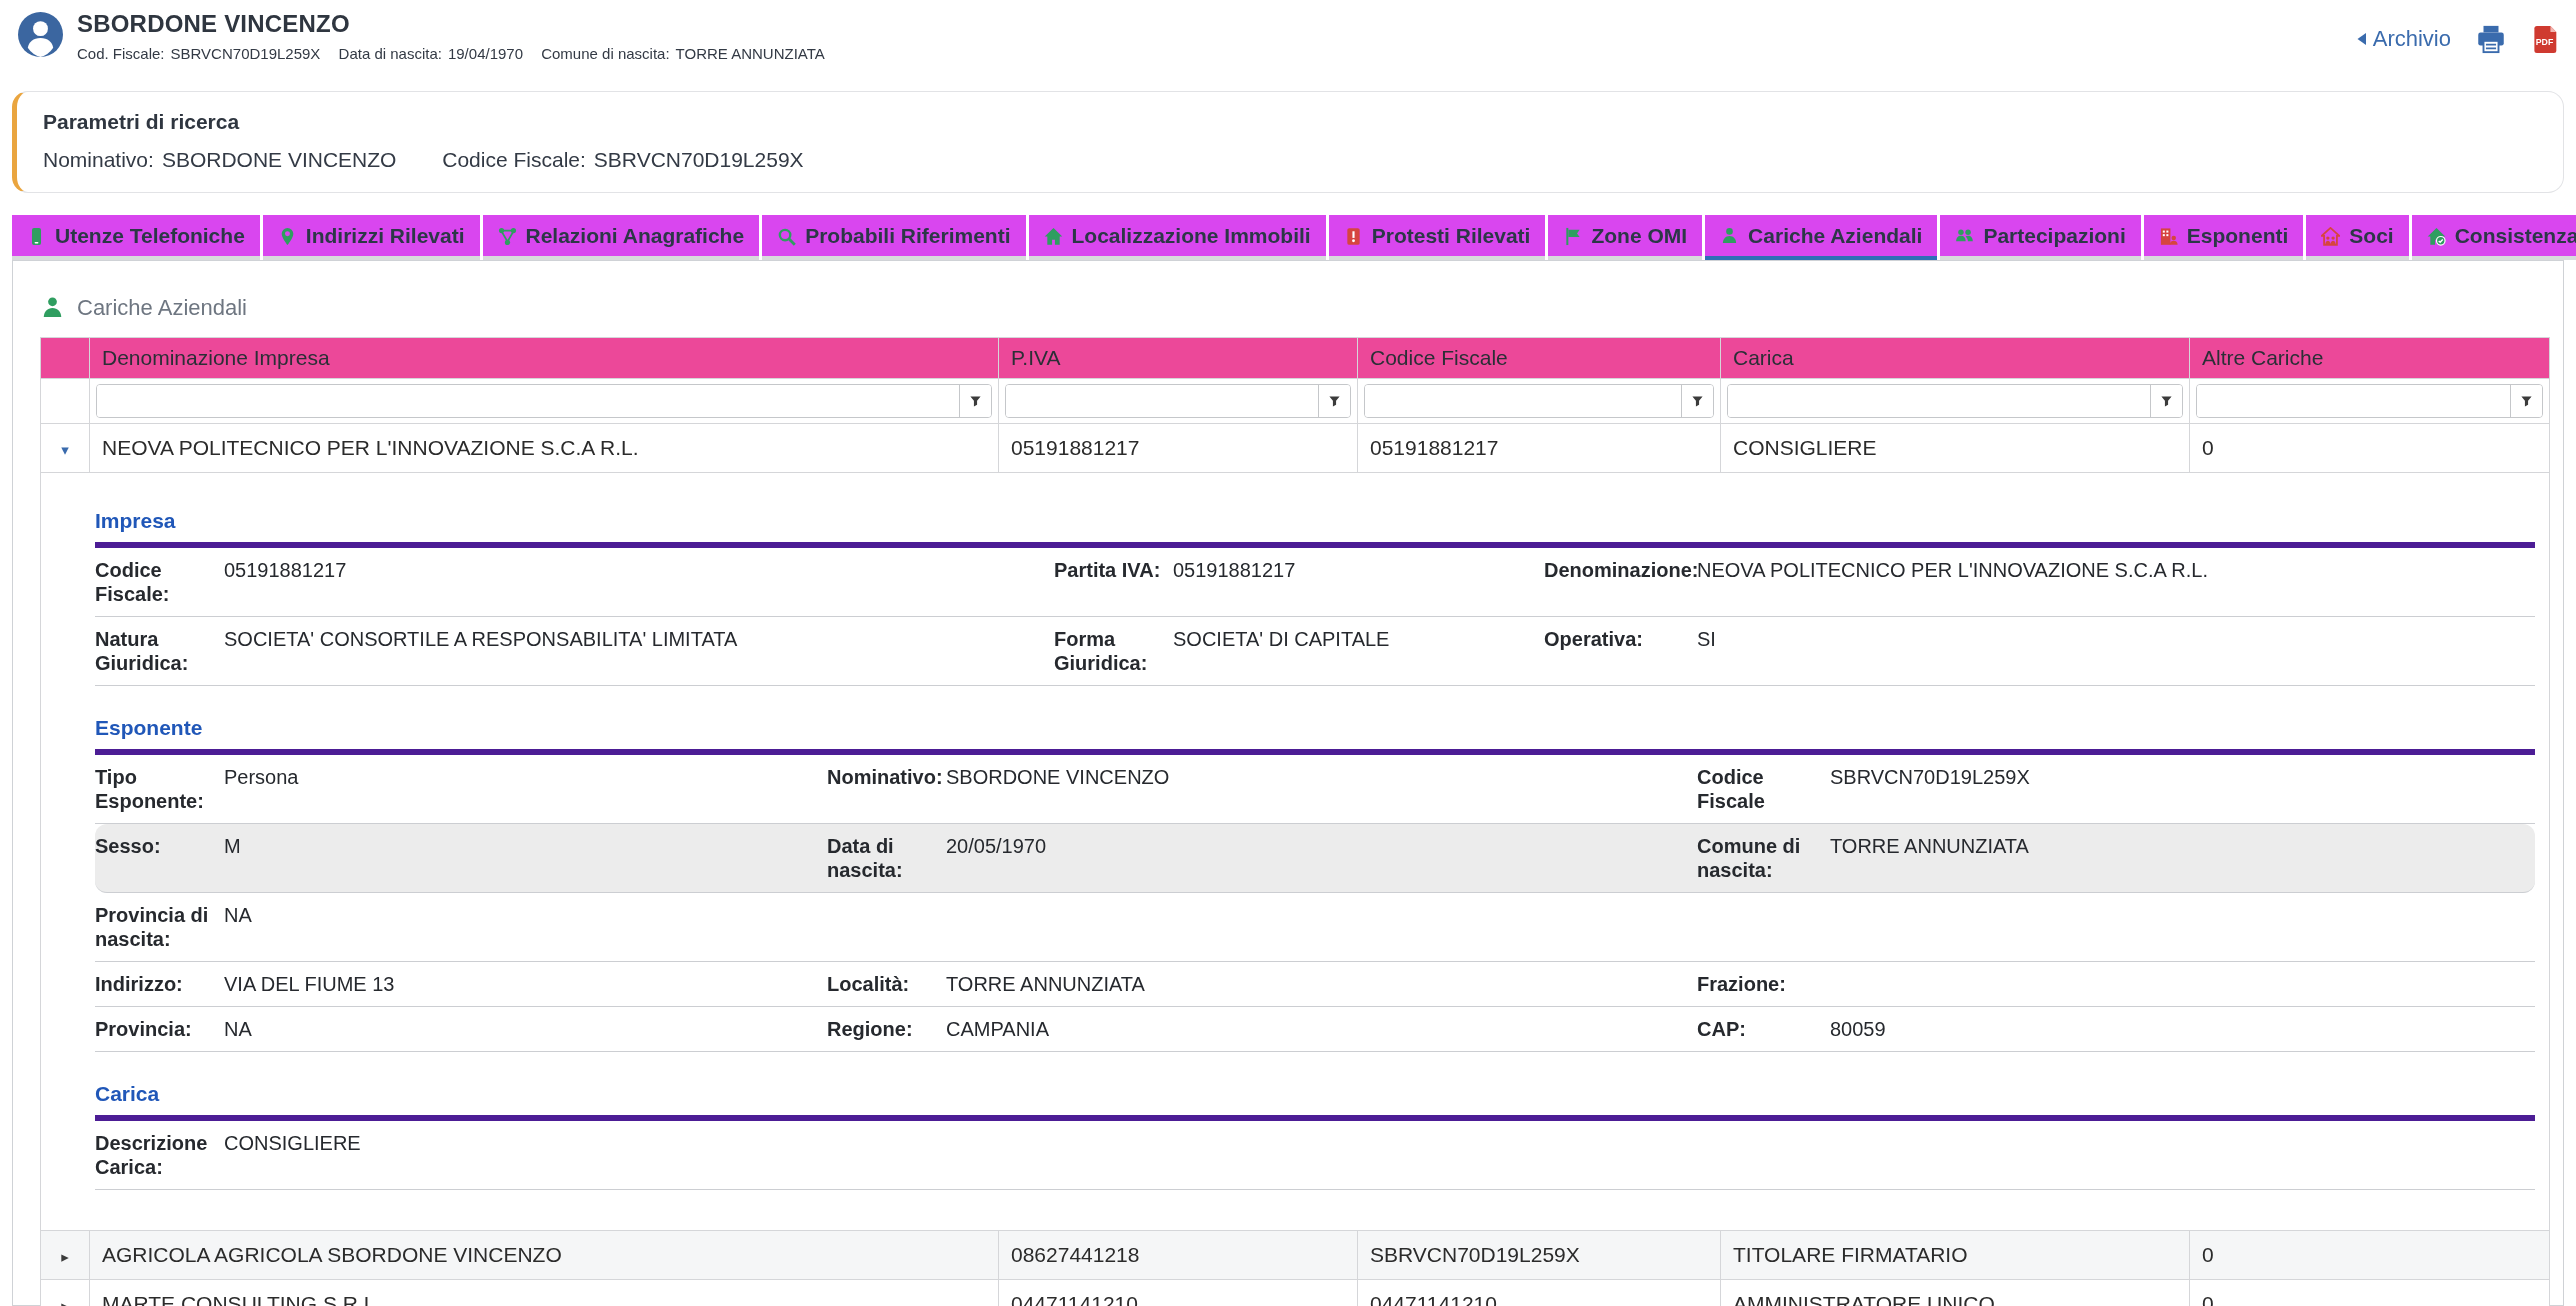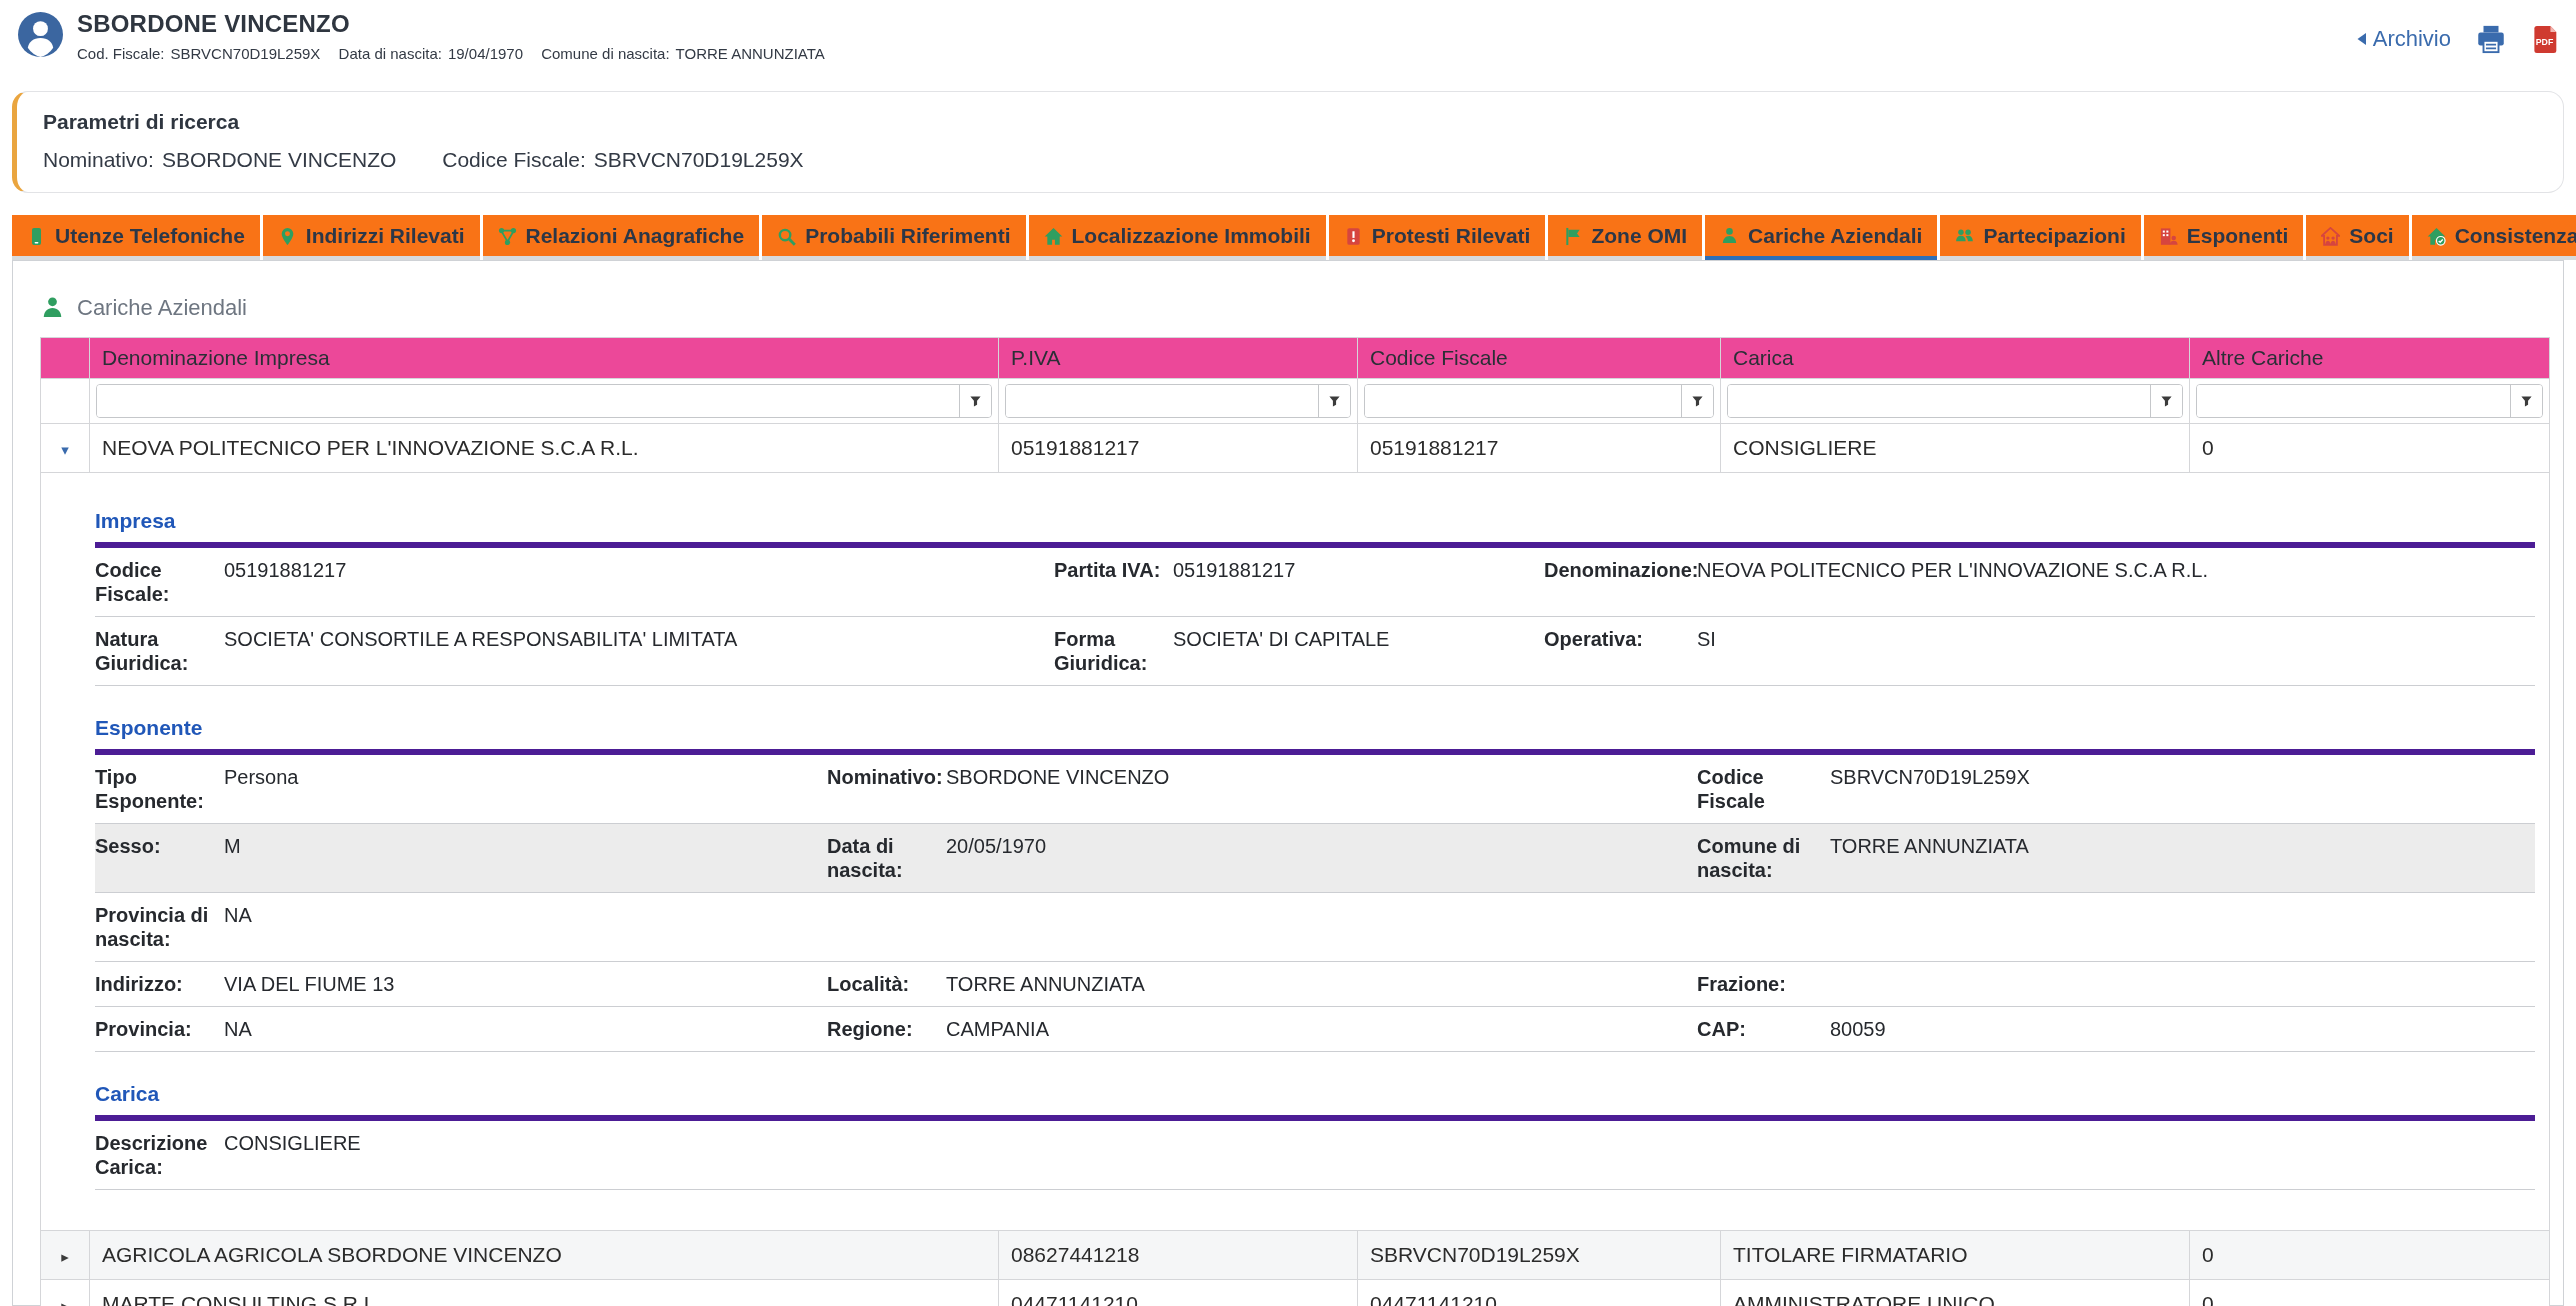--- a/index.html
+++ b/index.html
@@ -22,21 +22,21 @@
     border-radius:16px; padding:18px 26px 20px 26px; background:#fff; }
   .params-title { font-weight:bold; font-size:21px; color:#2f3640; }
   .params-line { margin-top:14px; font-size:21px; }
   .params-line .fld { margin-right:40px; }
   .params-line .fld .v { margin-left:8px; }
 
   
   .tabs { display:flex; align-items:flex-end; margin:22px 12px 0 12px; }
   .tab { display:inline-flex; align-items:center; gap:9px; padding:9px 15px 8px 15px;
     border-bottom:4px solid #d8dadc; margin-right:3px; font-size:21px; font-weight:600;
-    color:#2c3747; white-space:nowrap; cursor:pointer; background:#f97316; }
+    color:#2c3747; white-space:nowrap; cursor:pointer; background:#d946ef; }
   .tab.active { border-bottom-color:#2f6fb6; }
   .t-green { color:#2f9e60; }
   .tab .lbl { color:#2c3747; }
 
   
   .panel { margin:0 12px; border:1px solid #cfd2d6; background:#fff; height:1046px; }
   .section-head { display:flex; align-items:center; gap:12px; margin:34px 0 0 27px;
     color:#6e7681; font-size:22px; }
 
   
@@ -63,21 +63,21 @@
 
   
   td.detail-cell { padding:6px 14px 40px 54px; background:#fff; }
   .dhead { color:#2057b8; font-weight:bold; font-size:21px; padding:6px 0 9px 0;
     border-bottom:6px solid #4c1d95; margin-top:24px; }
   .dsec .drow { display:grid; align-items:start; padding:10px 0; border-bottom:1px solid #ccced2;
     line-height:24px; font-size:20px; color:#26292e; }
   .dsec.imp .drow { grid-template-columns:129px 830px 119px 371px 153px 1fr; }
   .dsec.esp .drow { grid-template-columns:129px 603px 119px 751px 133px 1fr; }
   .dsec.car .drow { grid-template-columns:129px 1fr; }
-  .drow.shaded { background:#ececec; }
+  .drow.shaded { background:#ececec;border-radius:12px; }
   .dl { font-weight:bold; padding-right:10px; }
   .dv { padding-right:30px; }
 </style>
 </head>
 <body>
 
 <header class="top">
   <svg class="avatar" viewBox="0 0 46 46">
     <circle cx="23" cy="23" r="23" fill="#3b66a0"></circle>
     <circle cx="23" cy="17" r="7.6" fill="#fff"></circle>

